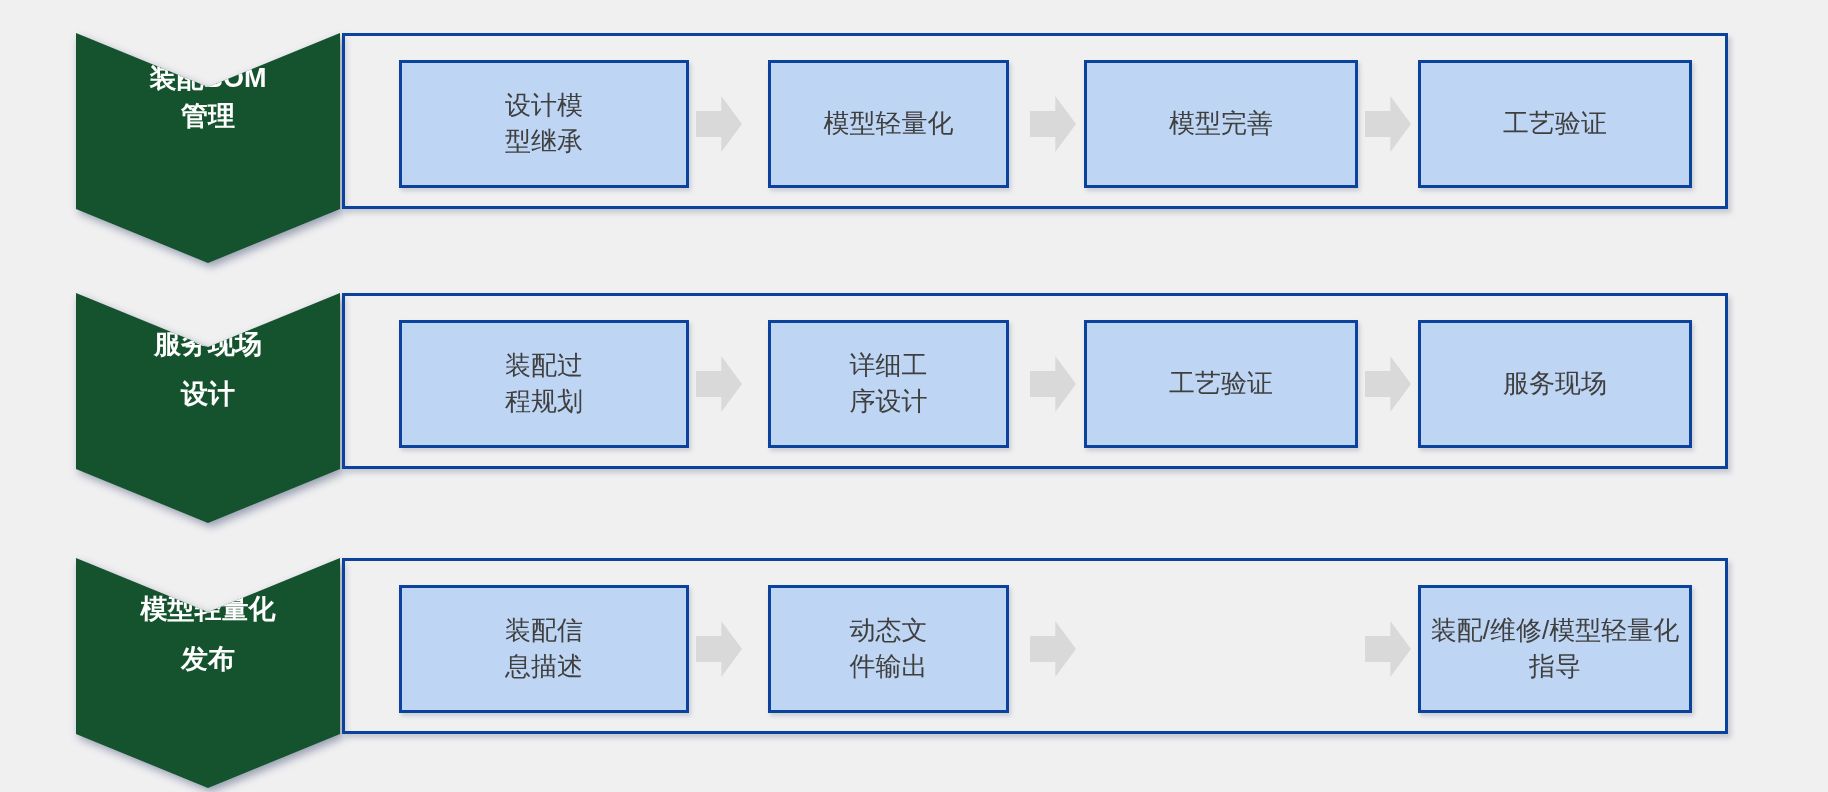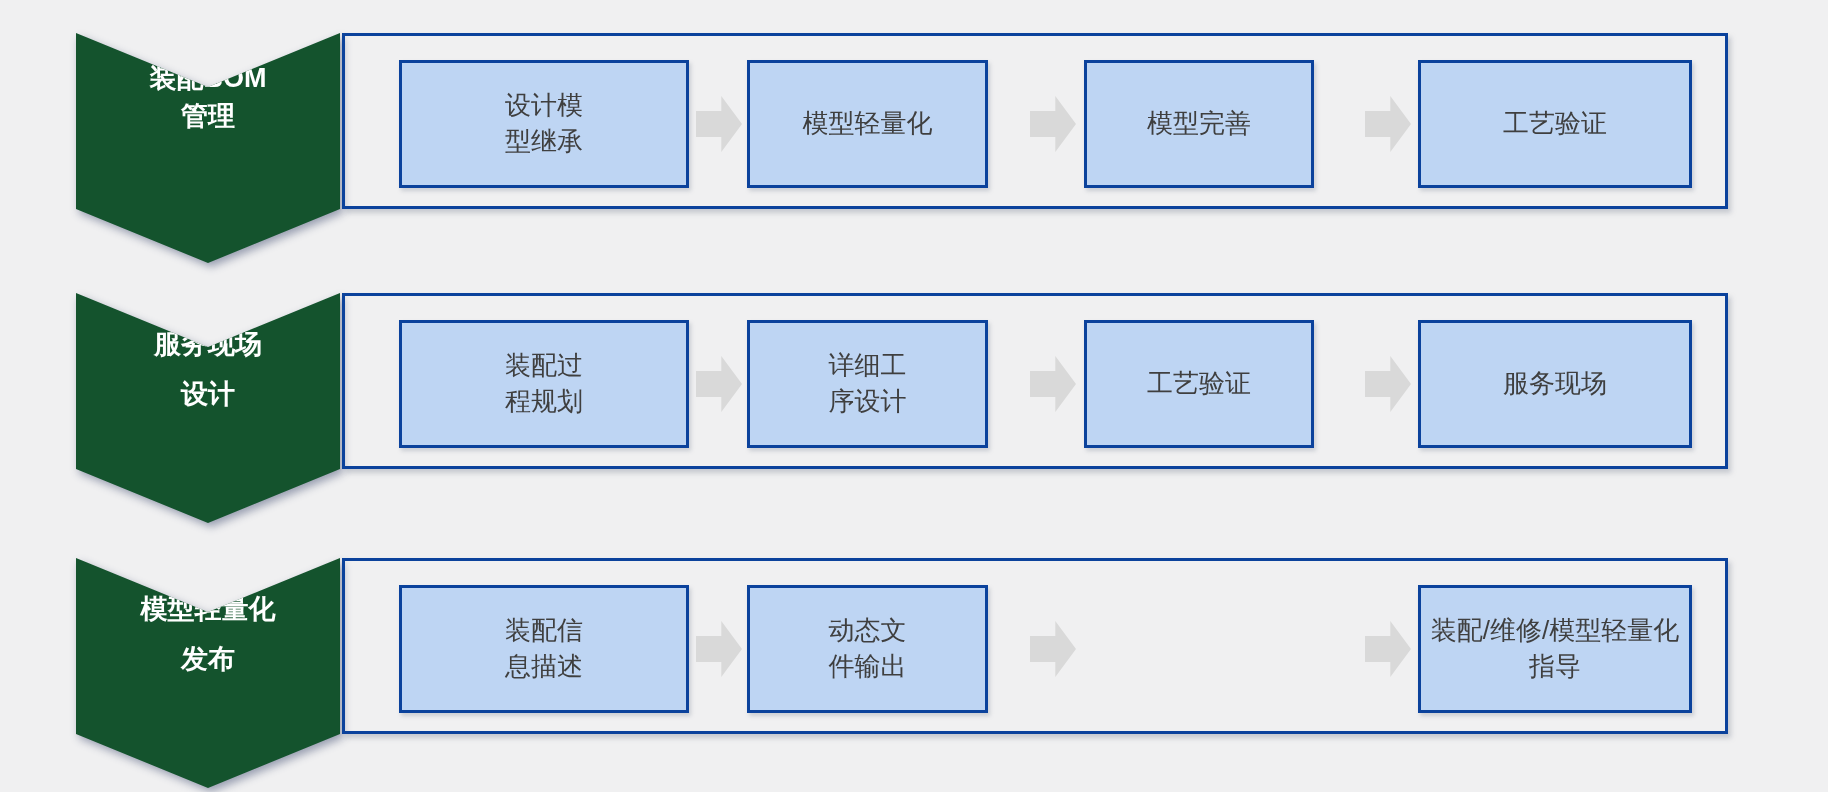--- a/index.html
+++ b/index.html
@@ -43,22 +43,22 @@
   }
   .step-box{
     position:absolute;top:24px;height:128px;
     background:#bed5f3;border:3px solid #0b429c;box-sizing:border-box;
     box-shadow:2px 3px 4px rgba(120,128,145,0.30);
     display:flex;align-items:center;justify-content:center;
     color:#3f3f3f;font-size:26px;line-height:1.38;
     text-align:center;white-space:pre-line;
   }
   .box-0{left:54px;width:290px;}
-  .box-1{left:402px;width:241px;}
-  .box-2{left:739px;width:230px;text-align:center;}
+  .box-1{left:423px;width:241px;}
+  .box-2{left:739px;width:274px;text-align:center;}
   .box-3{left:1073px;width:274px;}
 
   .flow-arrow{
     position:absolute;top:60px;width:46px;height:56px;
     background:#d9d9d9;
     clip-path:polygon(0 27%,55% 27%,55% 0,100% 50%,55% 100%,55% 73%,0 73%);
   }
   .arrow-0{left:351px;}
   .arrow-1{left:685px;}
   .arrow-2{left:1020px;}

